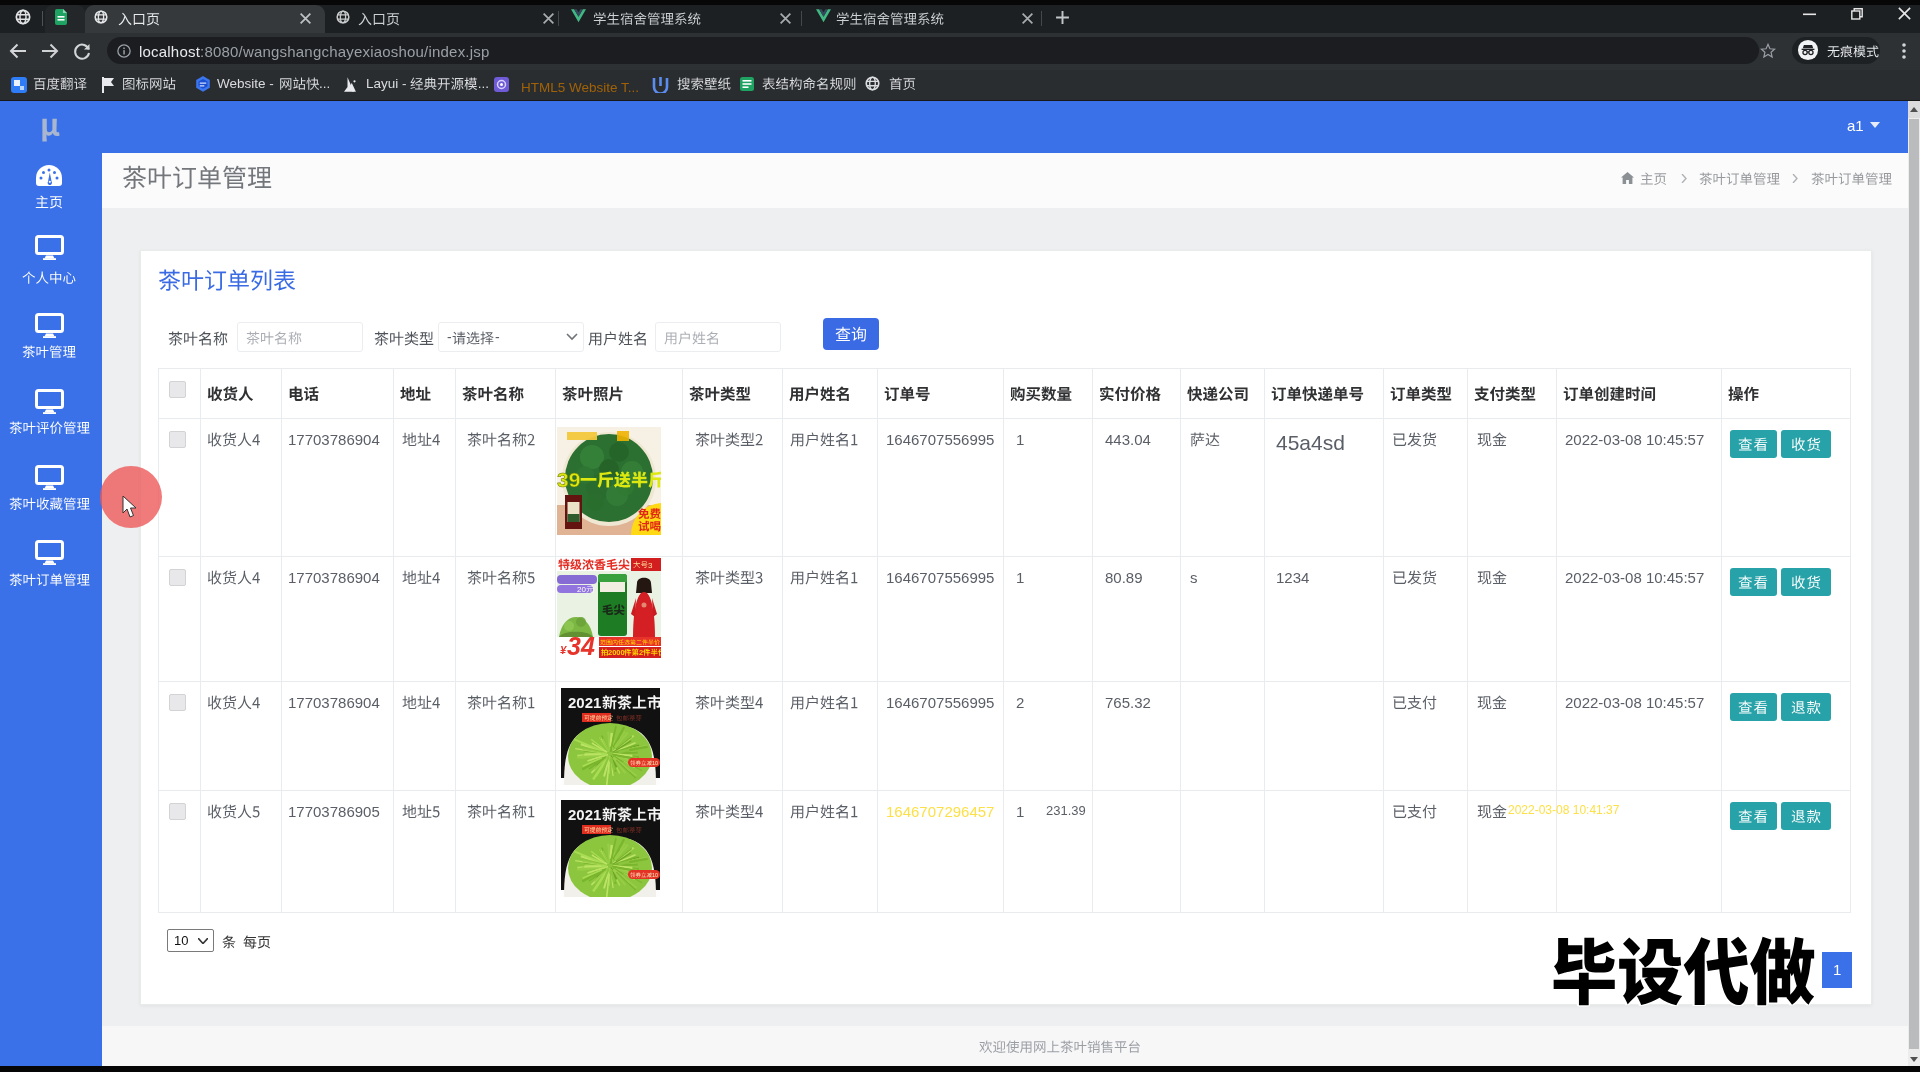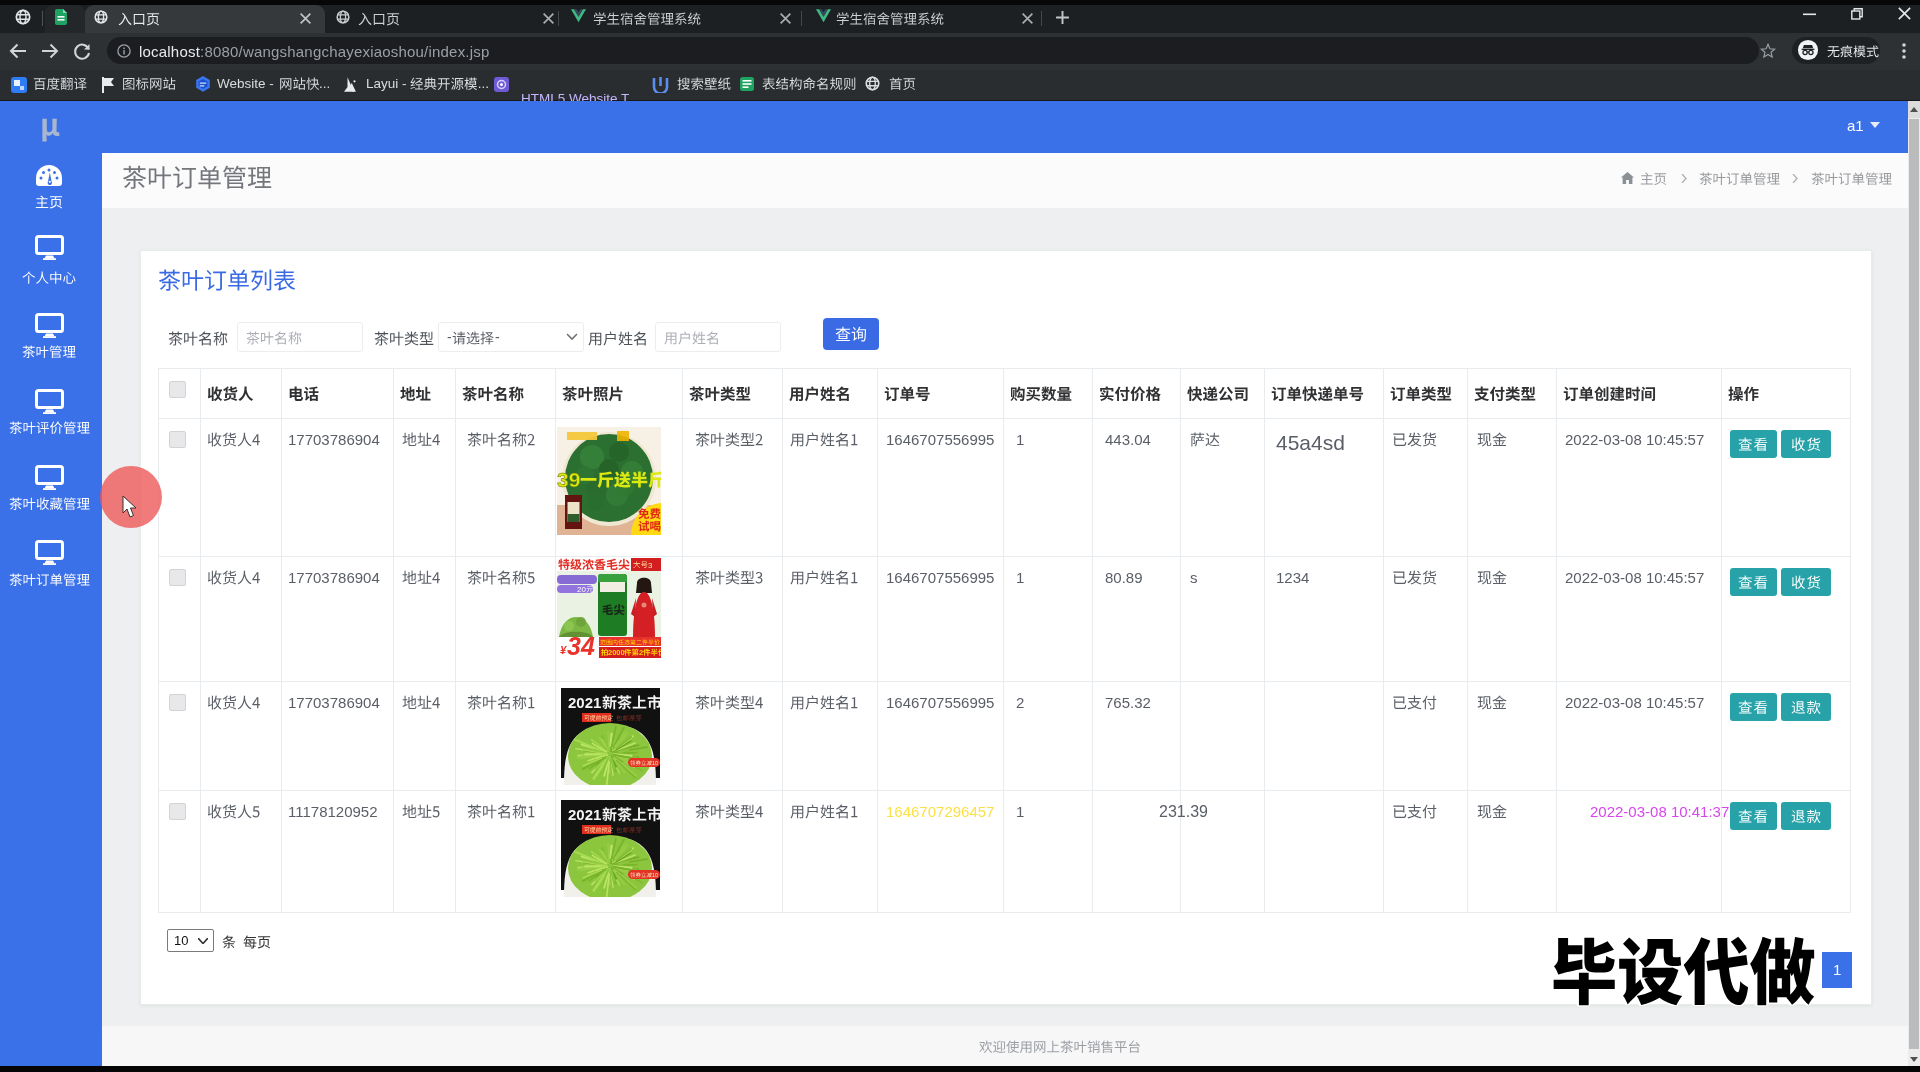--- a/index.html
+++ b/index.html
@@ -204,21 +204,21 @@
         <use href="#gr6e90" x="3000"></use>
         <use href="#gr6a21" x="4000"></use>
       </g>
     </svg>
     <div class="abs" style="left:477.8px;top:76.2px;font-size:13.5px;color:#dadce0">...</div>
 <svg class="abs" style="left:494px;top:77px" width="15" height="15">
       <rect width="15" height="15" rx="3" fill="#6f5bd6"></rect>
       <circle cx="7.5" cy="7.5" r="4" fill="none" stroke="#d9d2ff" stroke-width="1.5"></circle>
       <circle cx="7.5" cy="7.5" r="1.5" fill="#fff"></circle>
     </svg>
-<div class="abs" style="left:521px;top:91px;font-size:13.5px;color:#c4b5fd">HTML5 Website T...</div>
+<div class="abs" style="left:521px;top:80px;font-size:13.5px;color:#a16207">HTML5 Website T...</div>
 <svg class="abs" style="left:652px;top:77px" width="17" height="16" viewBox="0 0 17 16">
       <path d="M2 1v9a6.5 6.5 0 0013 0V1" fill="none" stroke="#5b8def" stroke-width="2.6"></path>
       <rect x="7.2" y="0" width="2.6" height="9" fill="#5b8def"></rect>
     </svg>
 <svg style="position:absolute;left:677.0px;top:76.2px;" width="56" height="17">
       <g fill="#dadce0" transform="translate(0,12.8) scale(0.0135,-0.0135)">
         <use href="#gr641c" x="0"></use>
         <use href="#gr7d22" x="1000"></use>
         <use href="#gr58c1" x="2000"></use>
         <use href="#gr7eb8" x="3000"></use>
@@ -852,21 +852,21 @@
     </svg>
 <div class="abs" style="left:169px;top:803px;width:17px;height:17px;background:#e8e8ea;border:1px solid #d3d3d6;border-radius:2px"></div>
 <svg style="position:absolute;left:207.0px;top:802.8px;" width="55" height="19">
       <g fill="#5a5e66" transform="translate(0,14.2) scale(0.0150,-0.0150)">
         <use href="#gr6536" x="0"></use>
         <use href="#gr8d27" x="1000"></use>
         <use href="#gr4eba" x="2000"></use>
         <use href="#gr0035" x="3000"></use>
       </g>
     </svg>
-<div class="abs" style="left:288px;top:802.8px;font-size:15px;color:#5a5e66">11178120952</div>
+<div class="abs" style="left:288px;top:802.8px;font-size:15px;color:#5a5e66">17703786905</div>
 <svg style="position:absolute;left:402.0px;top:802.8px;" width="40" height="19">
       <g fill="#5a5e66" transform="translate(0,14.2) scale(0.0150,-0.0150)">
         <use href="#gr5730" x="0"></use>
         <use href="#gr5740" x="1000"></use>
         <use href="#gr0035" x="2000"></use>
       </g>
     </svg>
 <svg style="position:absolute;left:467.0px;top:802.8px;" width="70" height="19">
       <g fill="#5a5e66" transform="translate(0,14.2) scale(0.0150,-0.0150)">
         <use href="#gr8336" x="0"></use>
@@ -889,35 +889,35 @@
       <g fill="#5a5e66" transform="translate(0,14.2) scale(0.0150,-0.0150)">
         <use href="#gr7528" x="0"></use>
         <use href="#gr6237" x="1000"></use>
         <use href="#gr59d3" x="2000"></use>
         <use href="#gr540d" x="3000"></use>
         <use href="#gr0031" x="4000"></use>
       </g>
     </svg>
 <div class="abs" style="left:886px;top:802.8px;font-size:15px;color:#fde047">1646707296457</div>
 <div class="abs" style="left:1016px;top:802.8px;font-size:15px;color:#5a5e66">1</div>
-<div class="abs" style="left:1159px;top:802.8px;font-size:16px;color:#5a5e66">231.39</div>
+<div class="abs" style="left:1046px;top:802.8px;font-size:13px;color:#5a5e66">231.39</div>
 <svg style="position:absolute;left:1392.0px;top:802.8px;" width="47" height="19">
       <g fill="#5a5e66" transform="translate(0,14.2) scale(0.0150,-0.0150)">
         <use href="#gr5df2" x="0"></use>
         <use href="#gr652f" x="1000"></use>
         <use href="#gr4ed8" x="2000"></use>
       </g>
     </svg>
 <svg style="position:absolute;left:1477.0px;top:802.8px;" width="32" height="19">
       <g fill="#5a5e66" transform="translate(0,14.2) scale(0.0150,-0.0150)">
         <use href="#gr73b0" x="0"></use>
         <use href="#gr91d1" x="1000"></use>
       </g>
     </svg>
-<div class="abs" style="left:1590px;top:802.8px;font-size:15px;color:#d946ef">2022-03-08 10:41:37</div>
+<div class="abs" style="left:1508px;top:802.8px;font-size:12px;color:#fde047">2022-03-08 10:41:37</div>
 <div class="abs" style="left:1730px;top:802px;width:47px;height:28px;background:#27a2a8;border-radius:3px"></div>
 <svg style="position:absolute;left:1738.0px;top:807.7px;" width="33" height="18">
       <g fill="#fff" transform="translate(0,13.8) scale(0.0145,-0.0145)">
         <use href="#gr67e5" x="0"></use>
         <use href="#gr770b" x="1069"></use>
       </g>
     </svg>
 <div class="abs" style="left:1781px;top:802px;width:50px;height:28px;background:#27a2a8;border-radius:3px"></div>
 <svg style="position:absolute;left:1790.5px;top:807.7px;" width="33" height="18">
       <g fill="#fff" transform="translate(0,13.8) scale(0.0145,-0.0145)">

